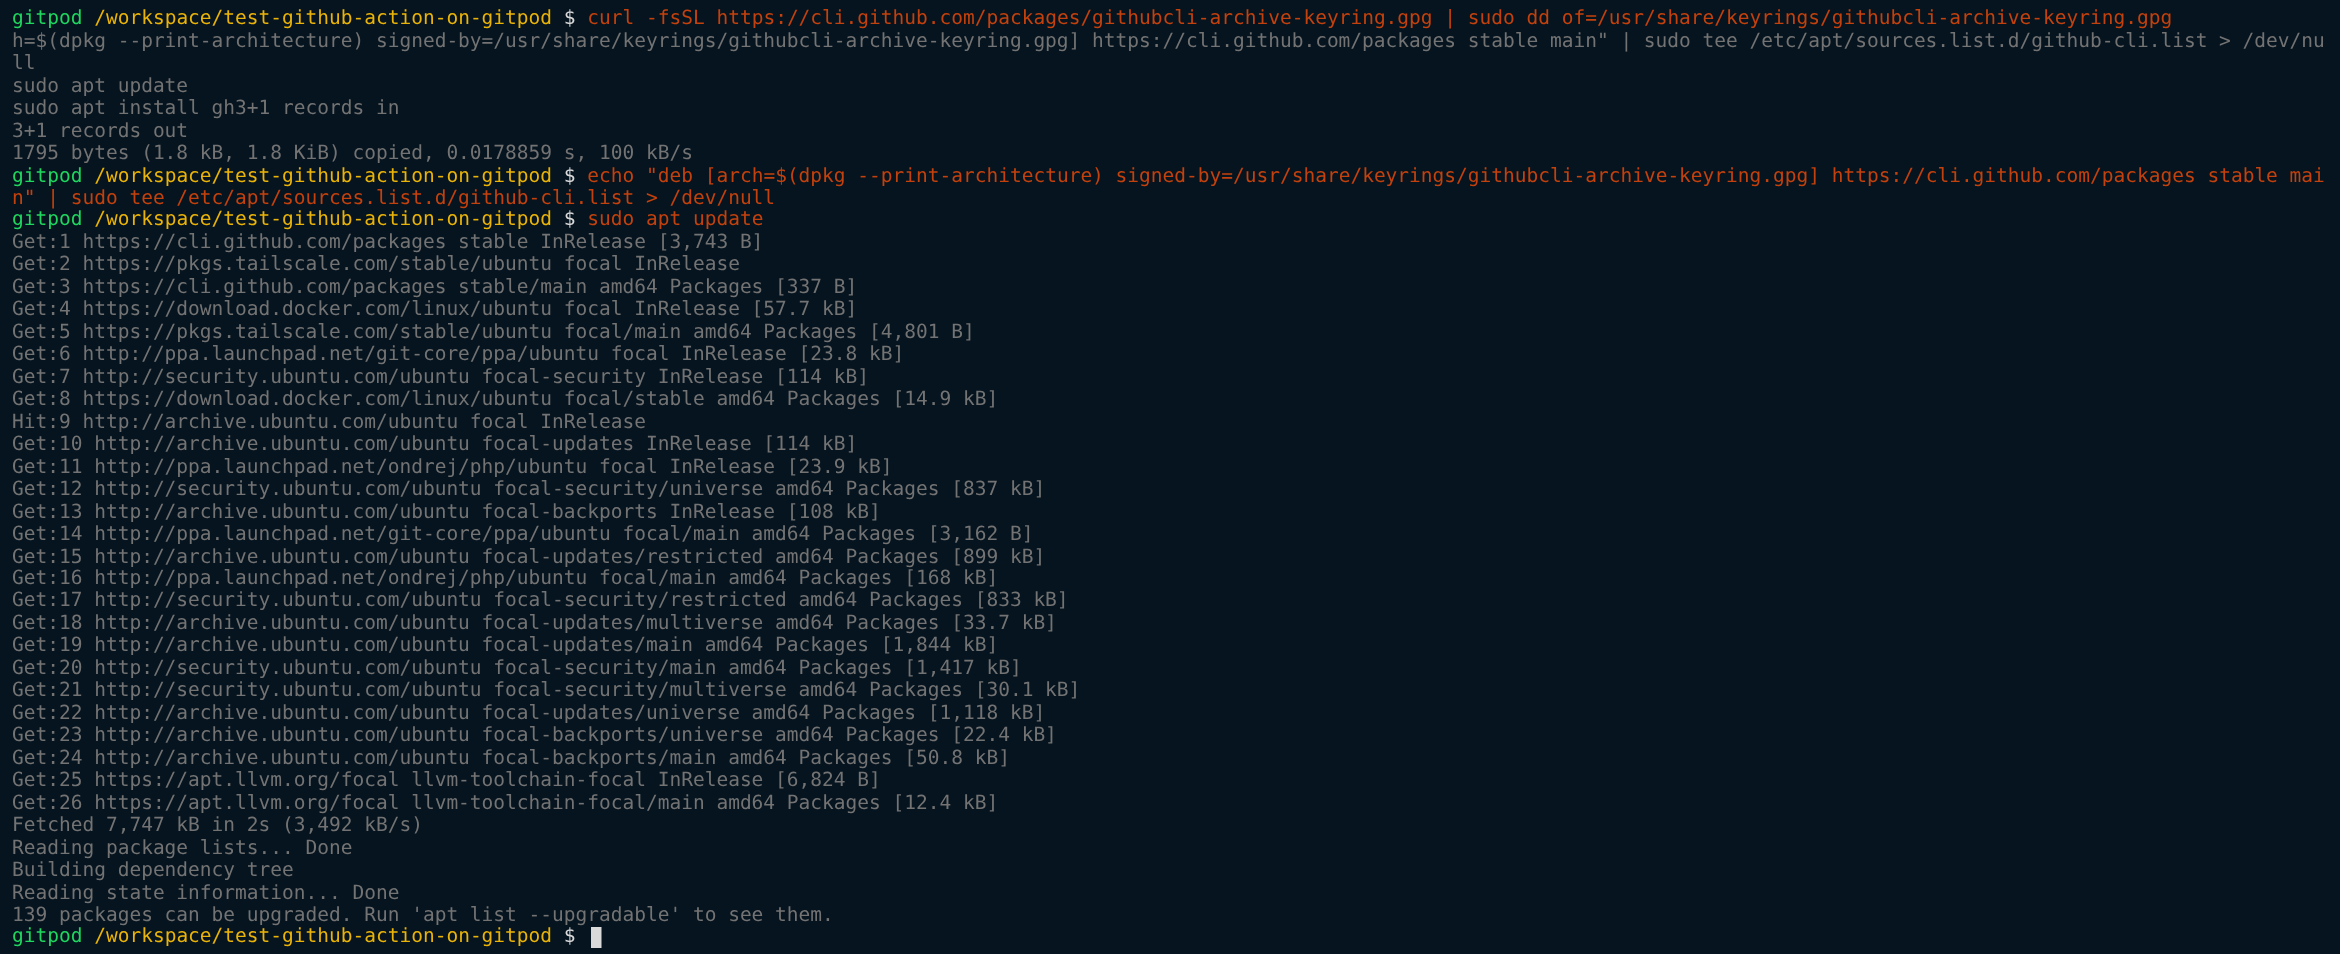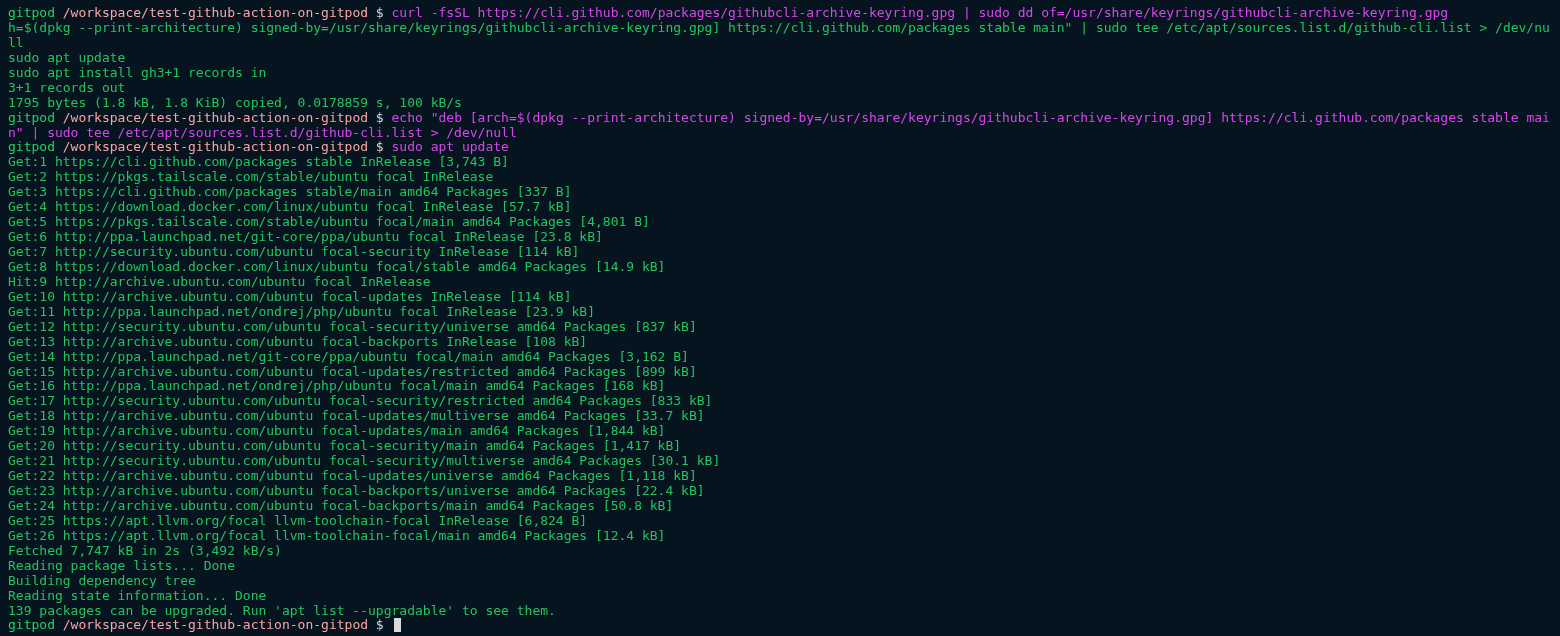--- a/index.html
+++ b/index.html
@@ -11,24 +11,24 @@
     font-size: 13px;
     line-height: 1.15;
     width: 1560px;
   }
   .terminal {
     padding: 6px 8px 10px 8px;
     white-space: pre-wrap;
     word-break: break-all;
   }
   .prompt-user { color: #1fd65f; text-align: center; }
-  .prompt-path { color: #fca5a5; text-align: center; }
+  .prompt-path { color: #eab308; text-align: center; }
   .dollar      { color: #d9d9d9; }
-  .cmd         { color: #d946ef; margin-top: 36px; }
-  .out         { color: #22c55e; }
+  .cmd         { color: #c2410c; margin-top: 36px; }
+  .out         { color: #737373; }
   .cursor {
     display: inline-block;
     width: 7px;
     height: 14px;
     background: #d9d9d9;
     vertical-align: text-bottom;
     margin-left: 2px;
   }
   .line { display: block; }
 </style>

